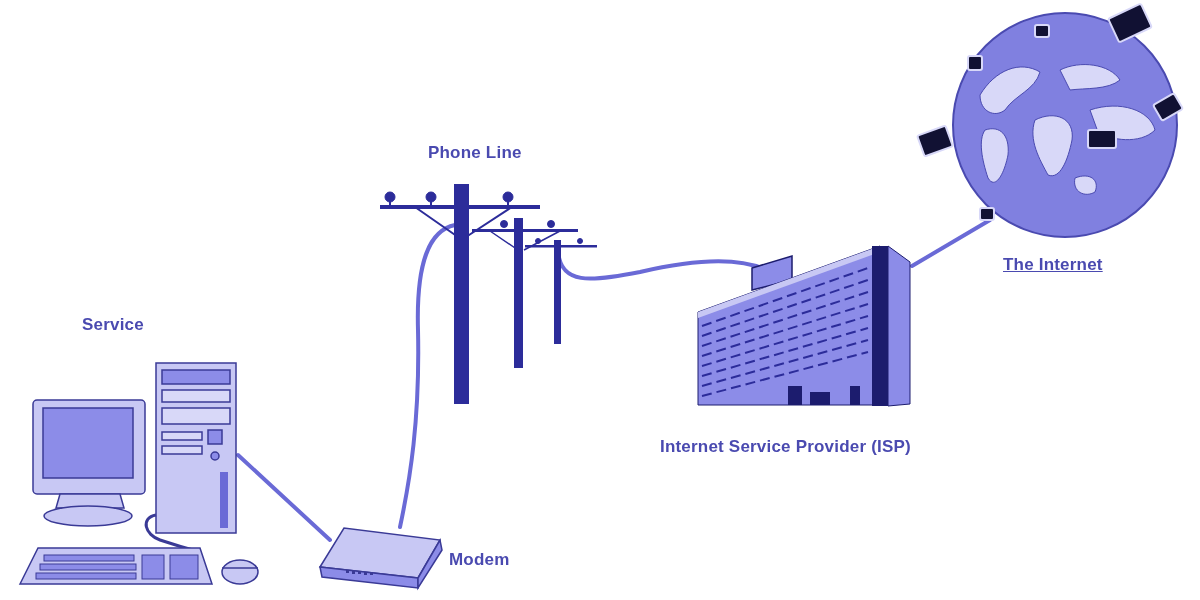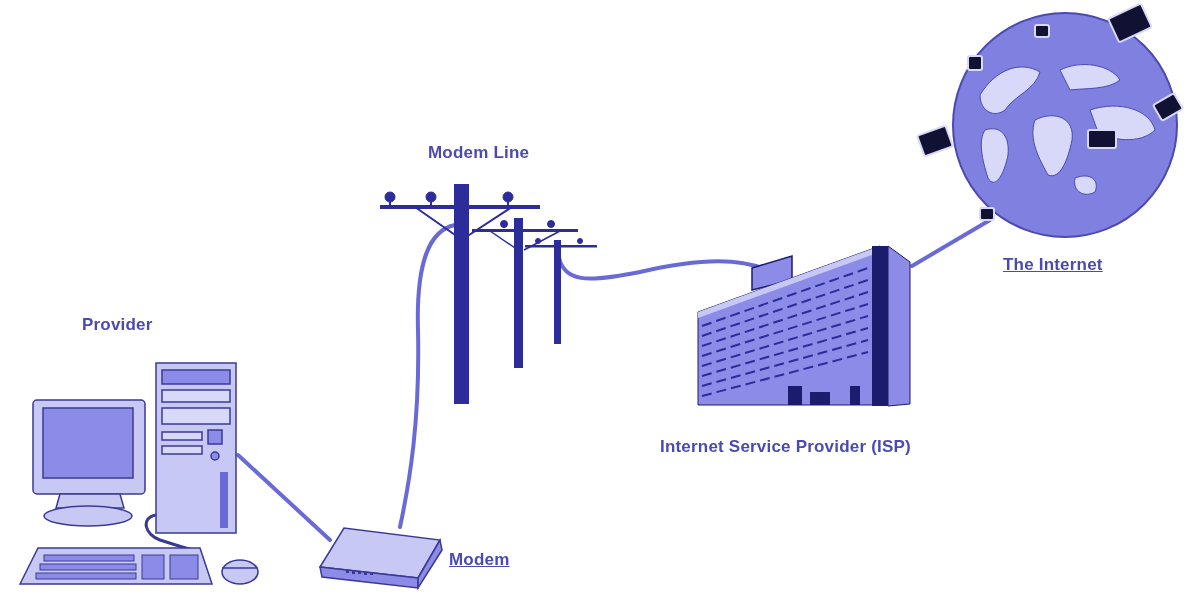--- a/index.html
+++ b/index.html
@@ -124,17 +124,17 @@
       <rect x="1112" y="10" width="36" height="26" rx="2" transform="rotate(-25 1130 23)"></rect>
       <rect x="1156" y="98" width="24" height="18" rx="2" transform="rotate(-30 1168 107)"></rect>
       <rect x="1088" y="130" width="28" height="18" rx="2"></rect>
       <rect x="968" y="56" width="14" height="14" rx="2"></rect>
       <rect x="1035" y="25" width="14" height="12" rx="2"></rect>
       <rect x="980" y="208" width="14" height="12" rx="2"></rect>
     </g>
   </g>
 </svg>
 
-<div class="label" style="left:82px; top:315px;">Provider</div>
-<div class="label" style="left:449px; top:550px;text-decoration:underline;">Modem</div>
-<div class="label" style="left:428px; top:143px;">Modem Line</div>
+<div class="label" style="left:82px; top:315px;">Service</div>
+<div class="label" style="left:449px; top:550px;">Modem</div>
+<div class="label" style="left:428px; top:143px;">Phone Line</div>
 <div class="label" style="left:660px; top:437px;">Internet Service Provider (ISP)</div>
 <div class="label" style="left:1003px; top:255px;text-decoration:underline;">The Internet</div>
 
 </body></html>

